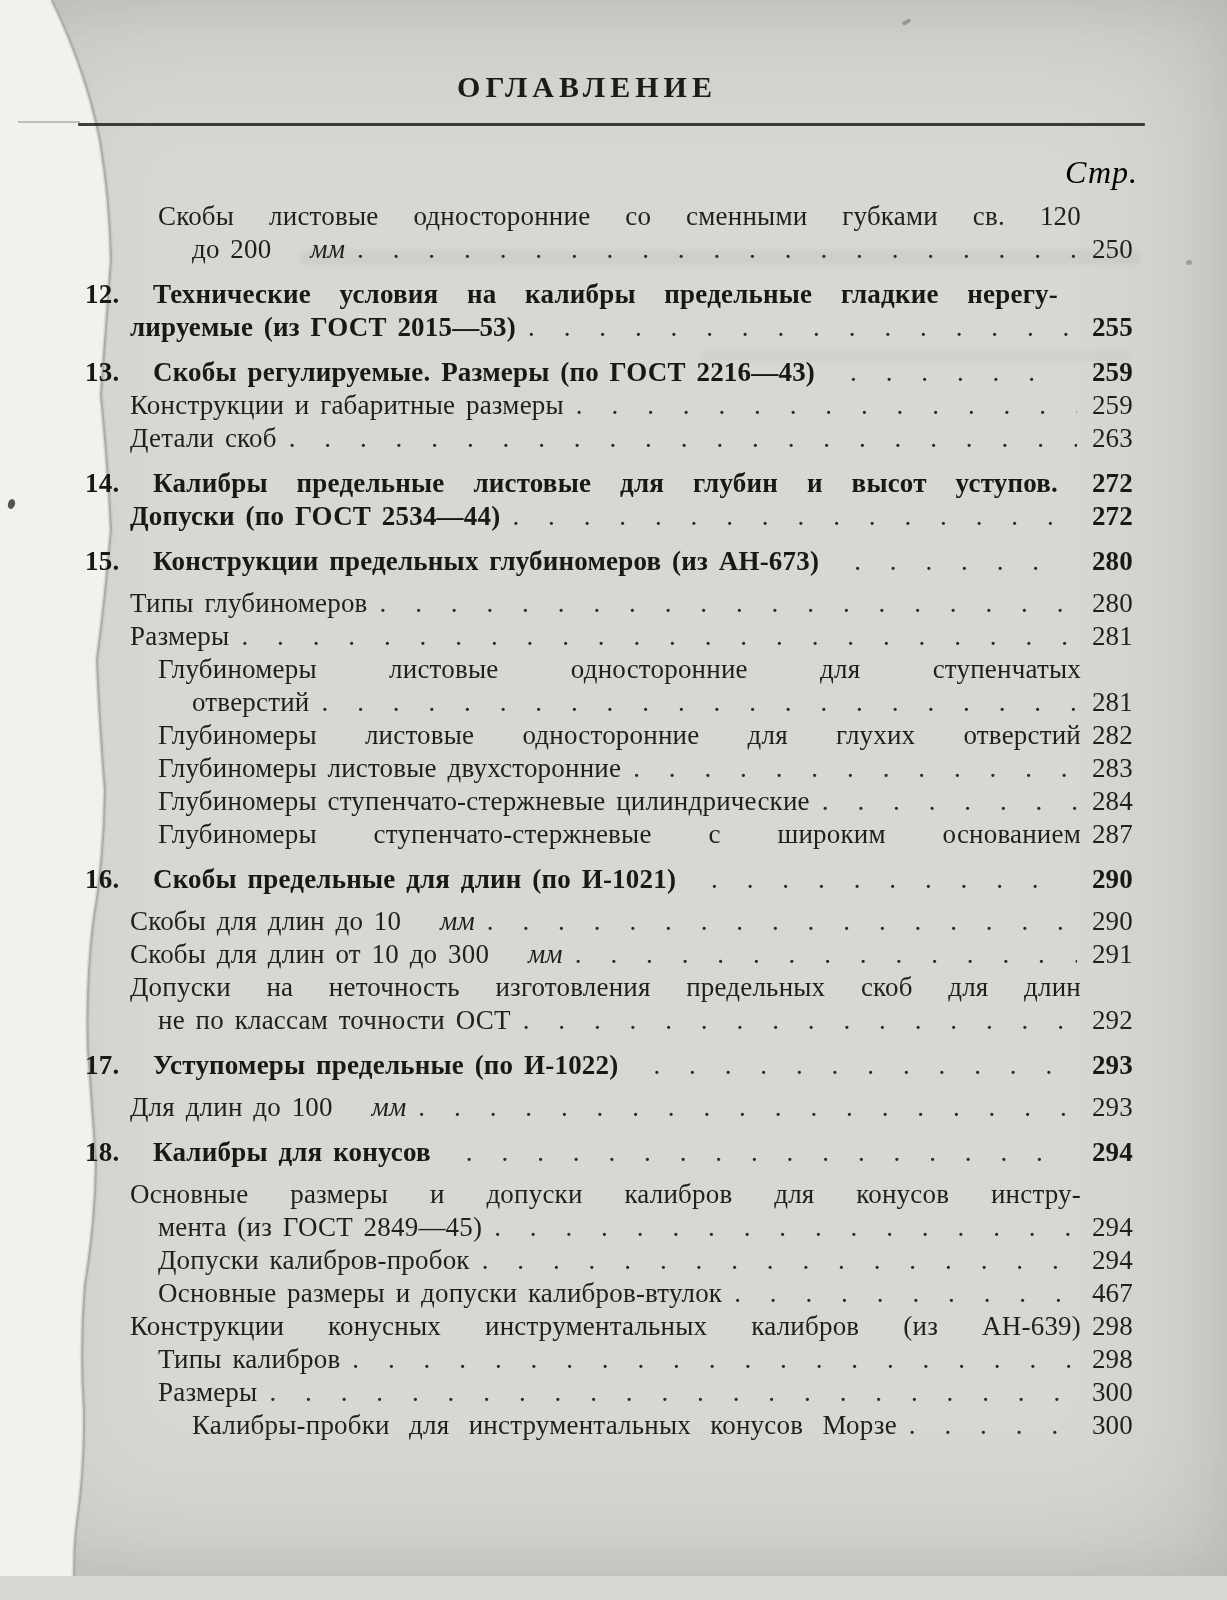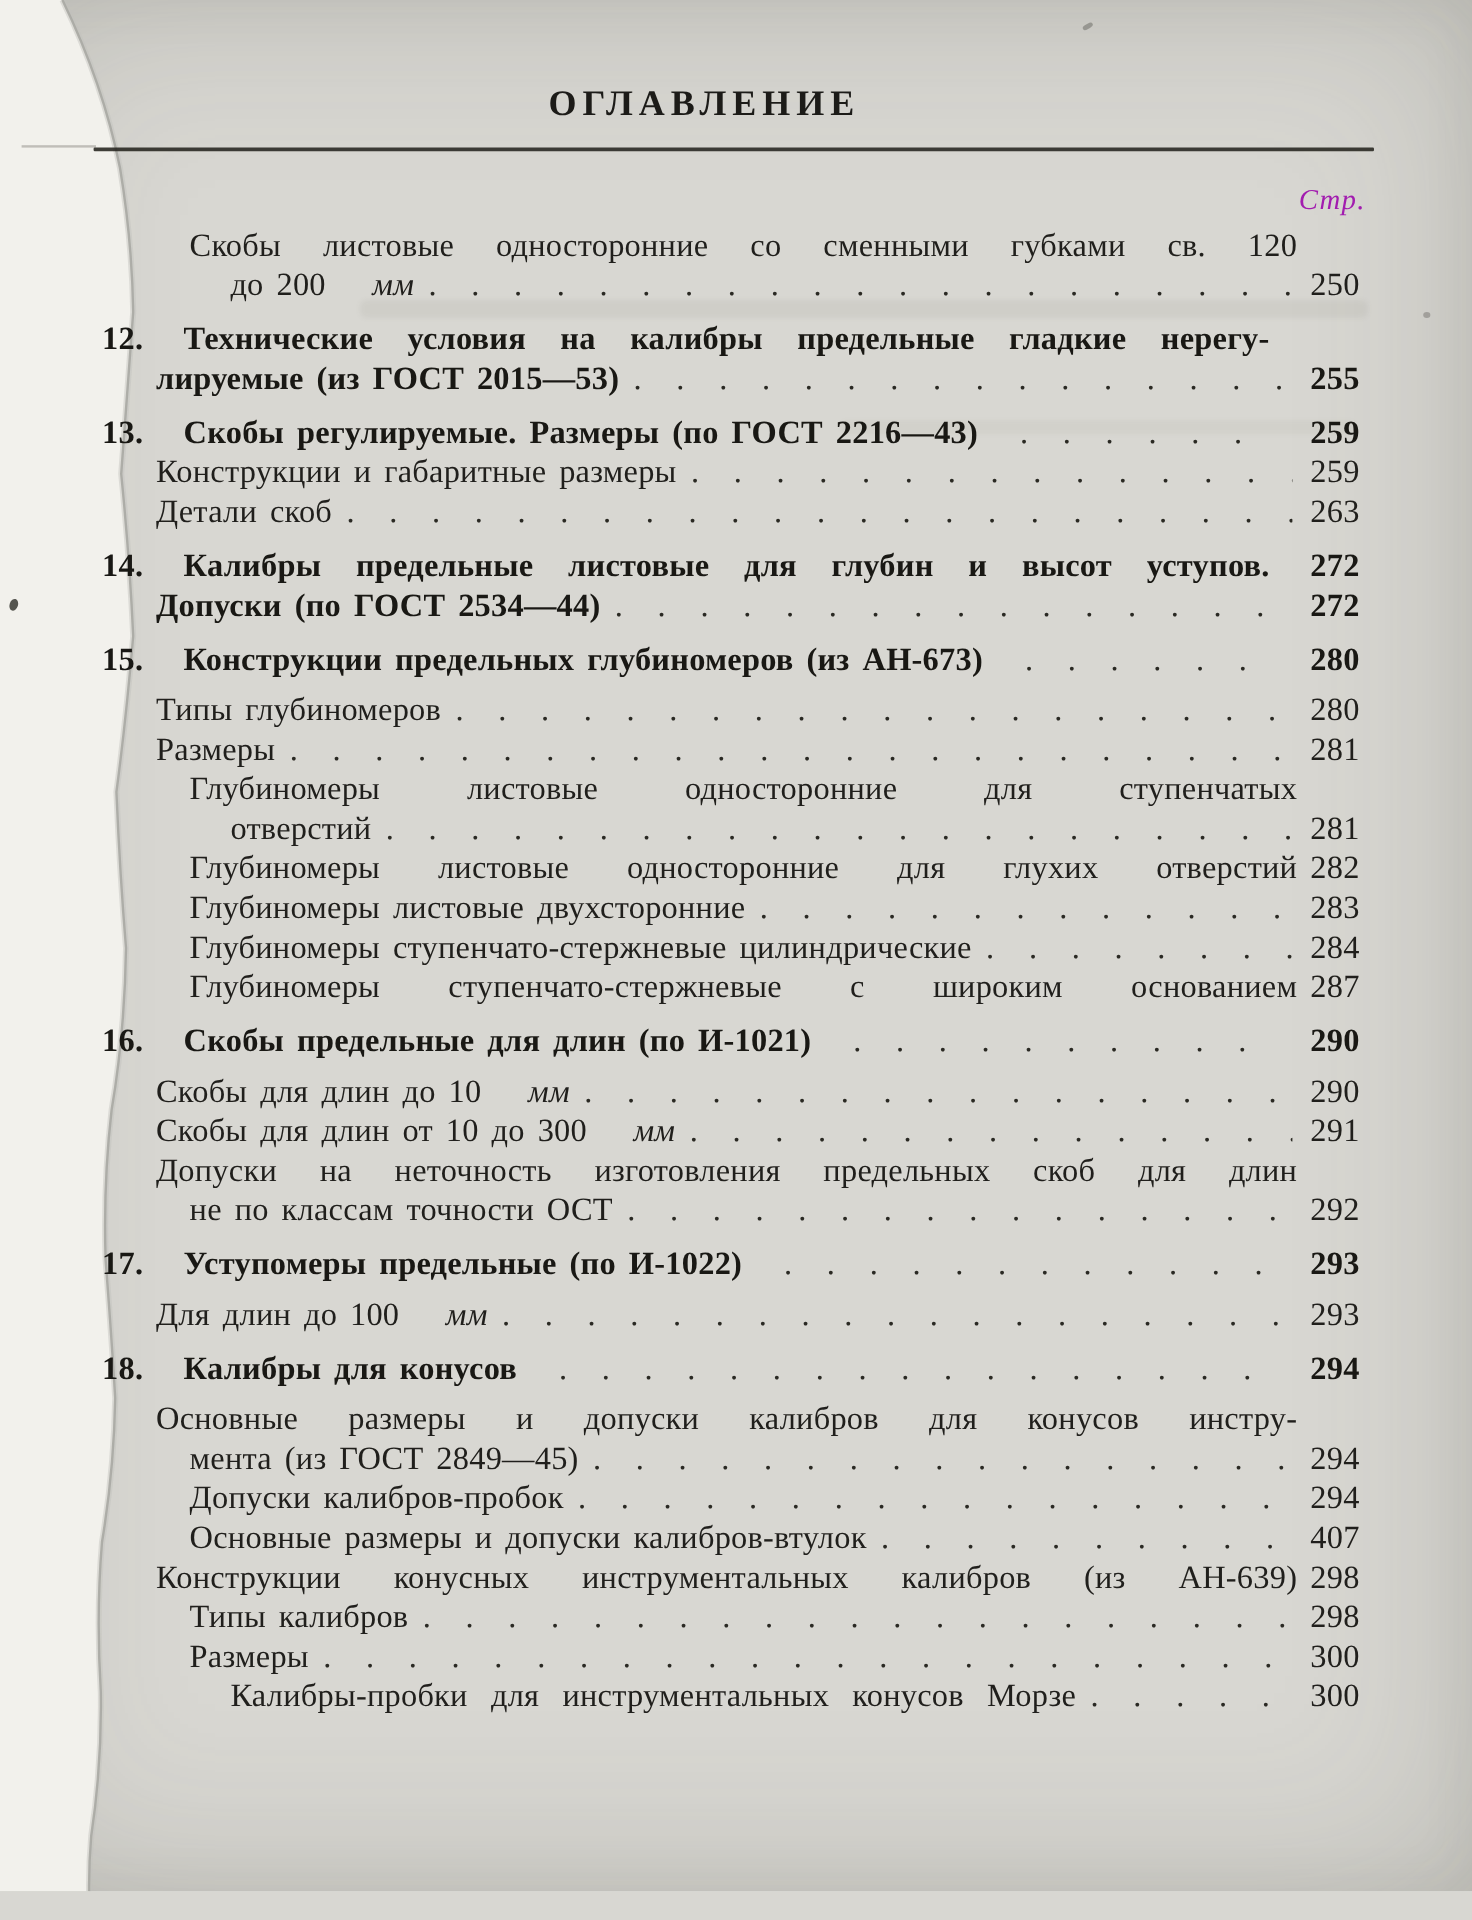--- a/index.html
+++ b/index.html
@@ -27,23 +27,23 @@
   .title-rule{
     position:absolute;left:78px;top:123px;width:1067px;height:3px;
     background:var(--rule-color);opacity:.88;border-radius:1px;
   }
   .title-rule-ghost{
     position:absolute;left:18px;top:121px;width:62px;height:2px;
     background:rgba(110,108,100,.38);
   }
   .page-col-label{
     position:absolute;top:154px;right:89px;
-    font-size:24px;font-style:italic;letter-spacing:1px;color:#a21caf;
-  }
-  .toc{position:absolute;left:85px;top:188px;width:1048px;}
+    font-size:32px;font-style:italic;letter-spacing:1px;color:#000000;
+  }
+  .toc{position:absolute;left:85px;top:200px;width:1048px;}
   .line{
     display:flex;align-items:baseline;height:33px;overflow:hidden;
     font-size:27px;line-height:33px;word-spacing:.14em;letter-spacing:.2px;
   }
   .line.bold{font-weight:700;color:#191814;}
   .line.gap-section{margin-top:12px;}
   .line.gap-sub{margin-top:9px;}
   .iN{padding-left:0;gap:23px;}
   .iA{padding-left:45px;}
   .iB{padding-left:73px;}
@@ -241,21 +241,21 @@
         <span class="page">294</span>
       </div>
       <div class="line iB">
         <span class="txt"><span>Допуски калибров-пробок</span></span>
         <span class="dots">. . . . . . . . . . . . . . . . . . . . . . . . . . . . . . . . . . . . . . . . . . . . . . . . . . . . . . . . . . . .</span>
         <span class="page">294</span>
       </div>
       <div class="line iB">
         <span class="txt"><span>Основные размеры и допуски калибров-втулок</span></span>
         <span class="dots">. . . . . . . . . . . . . . . . . . . . . . . . . . . . . . . . . . . . . . . . . . . . . . . . . . . . . . . . . . . .</span>
-        <span class="page">407</span>
+        <span class="page">467</span>
       </div>
       <div class="line iA">
         <span class="txt fill"><span>Конструкции конусных инструментальных калибров (из АН-639)</span></span>
         <span class="page">298</span>
       </div>
       <div class="line iB">
         <span class="txt"><span>Типы калибров</span></span>
         <span class="dots">. . . . . . . . . . . . . . . . . . . . . . . . . . . . . . . . . . . . . . . . . . . . . . . . . . . . . . . . . . . .</span>
         <span class="page">298</span>
       </div>

